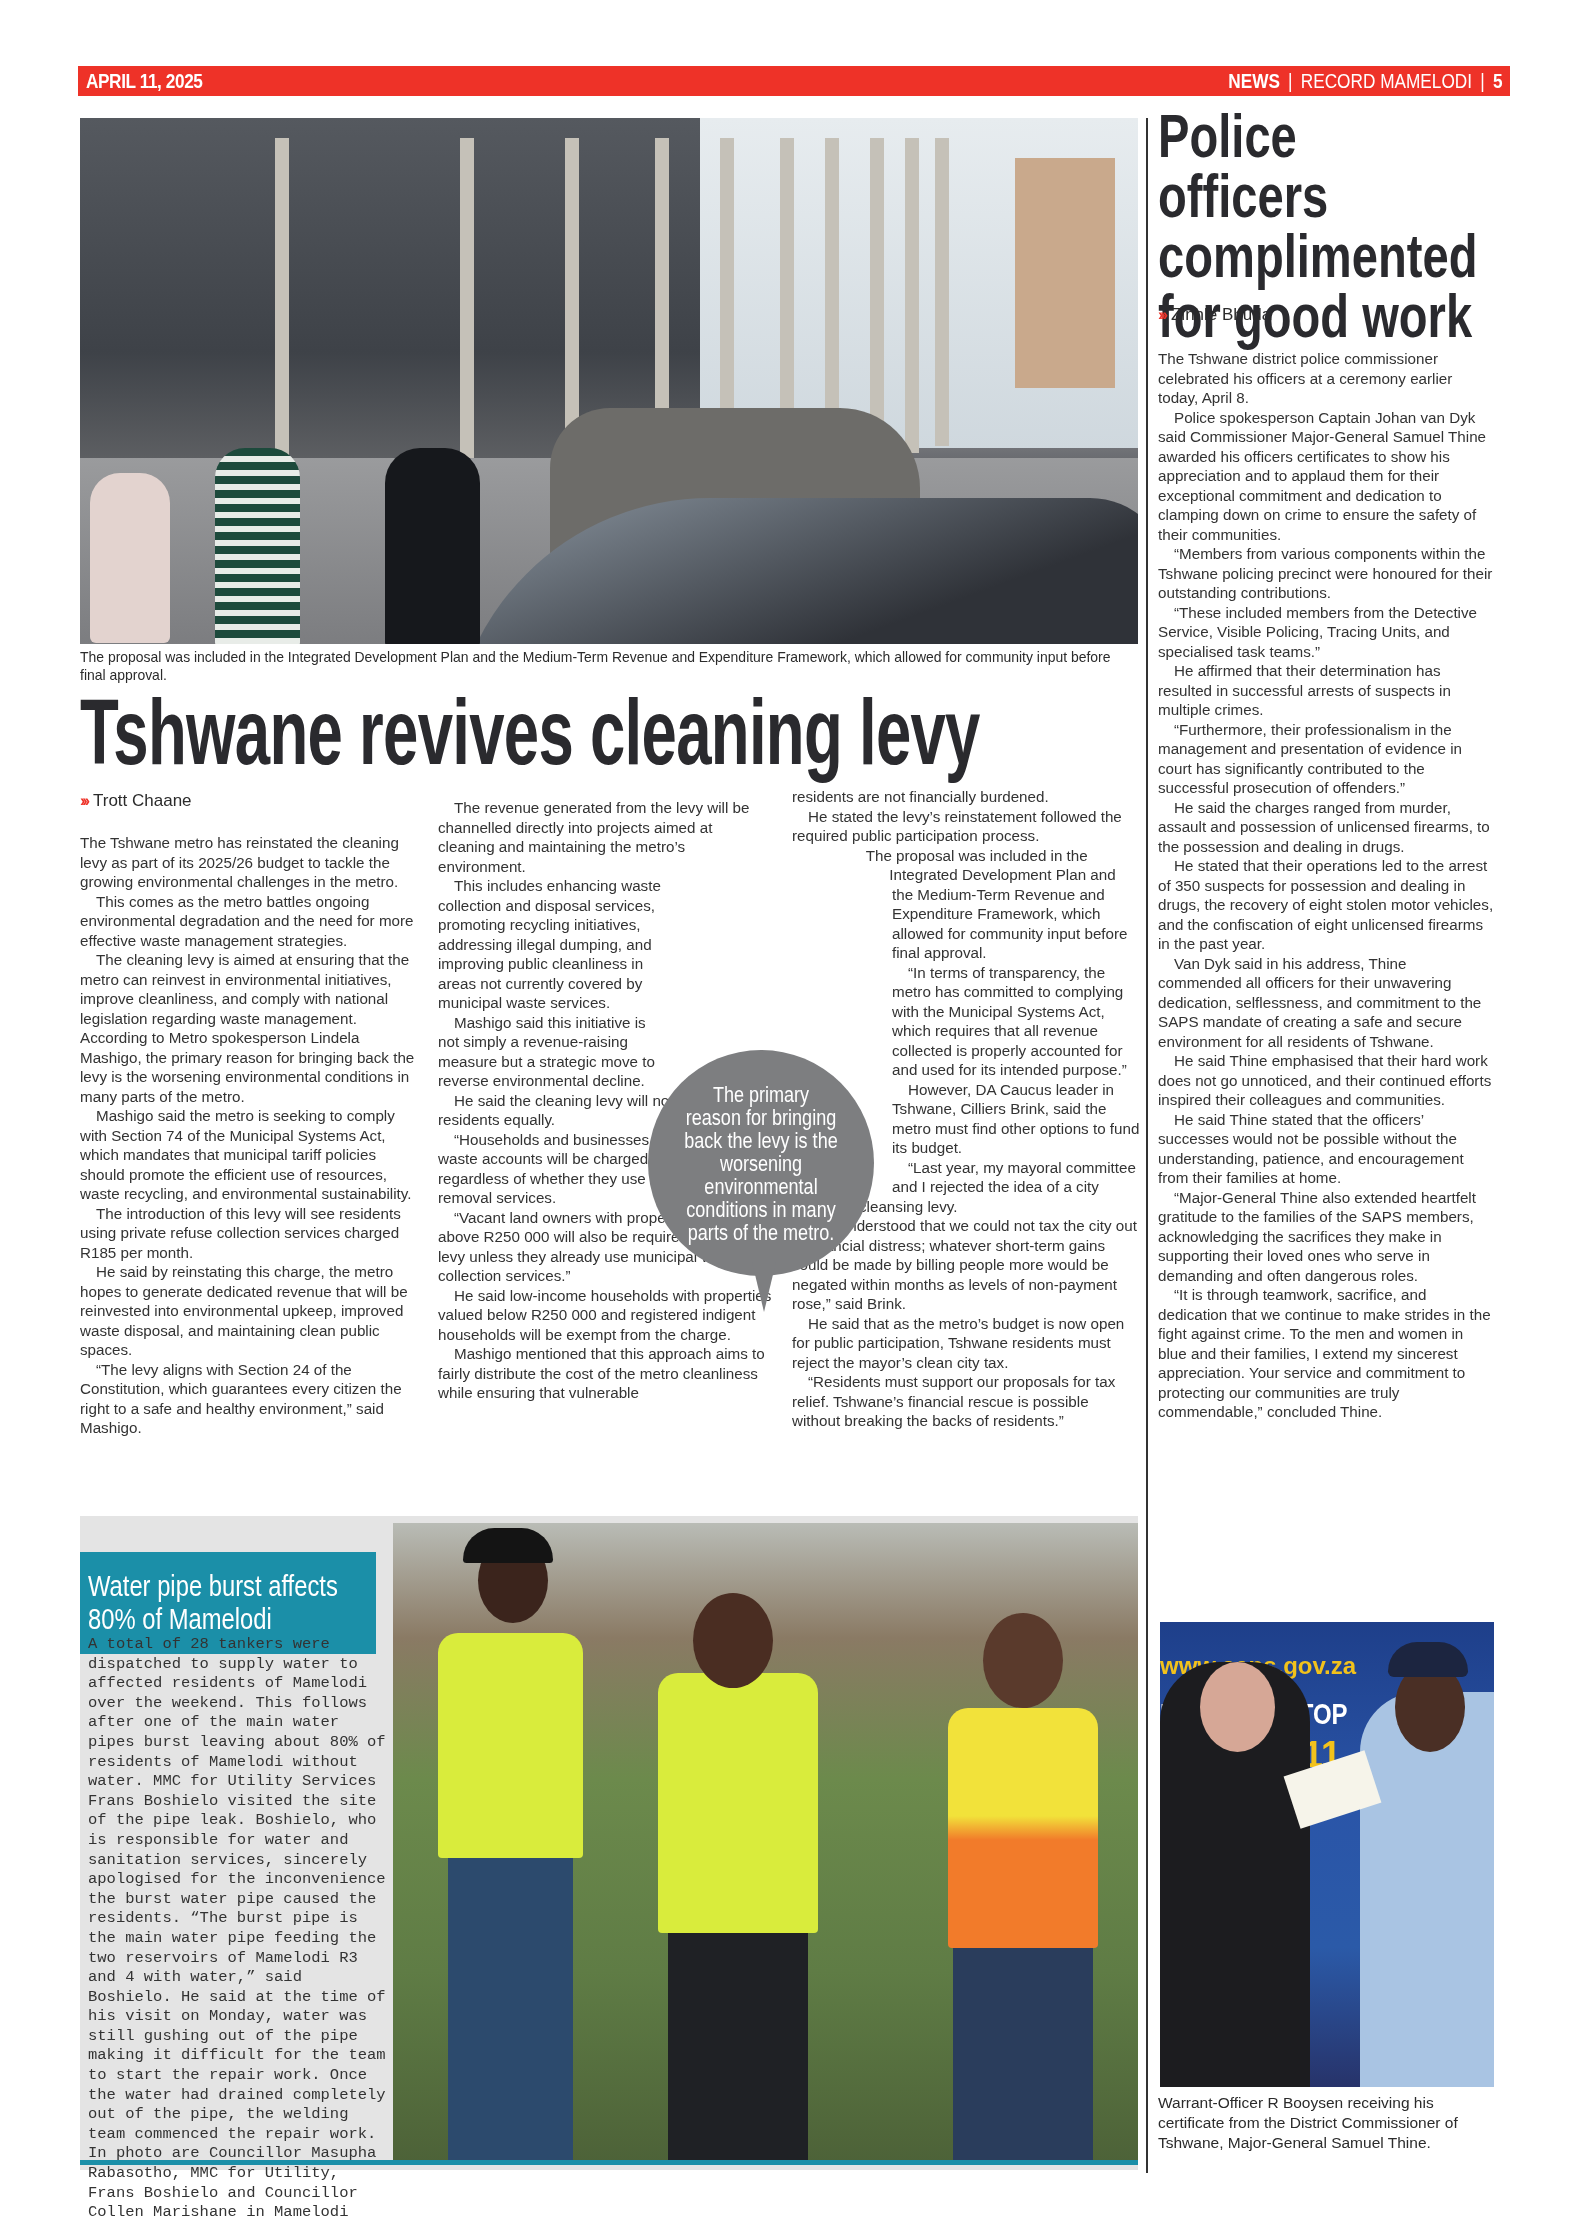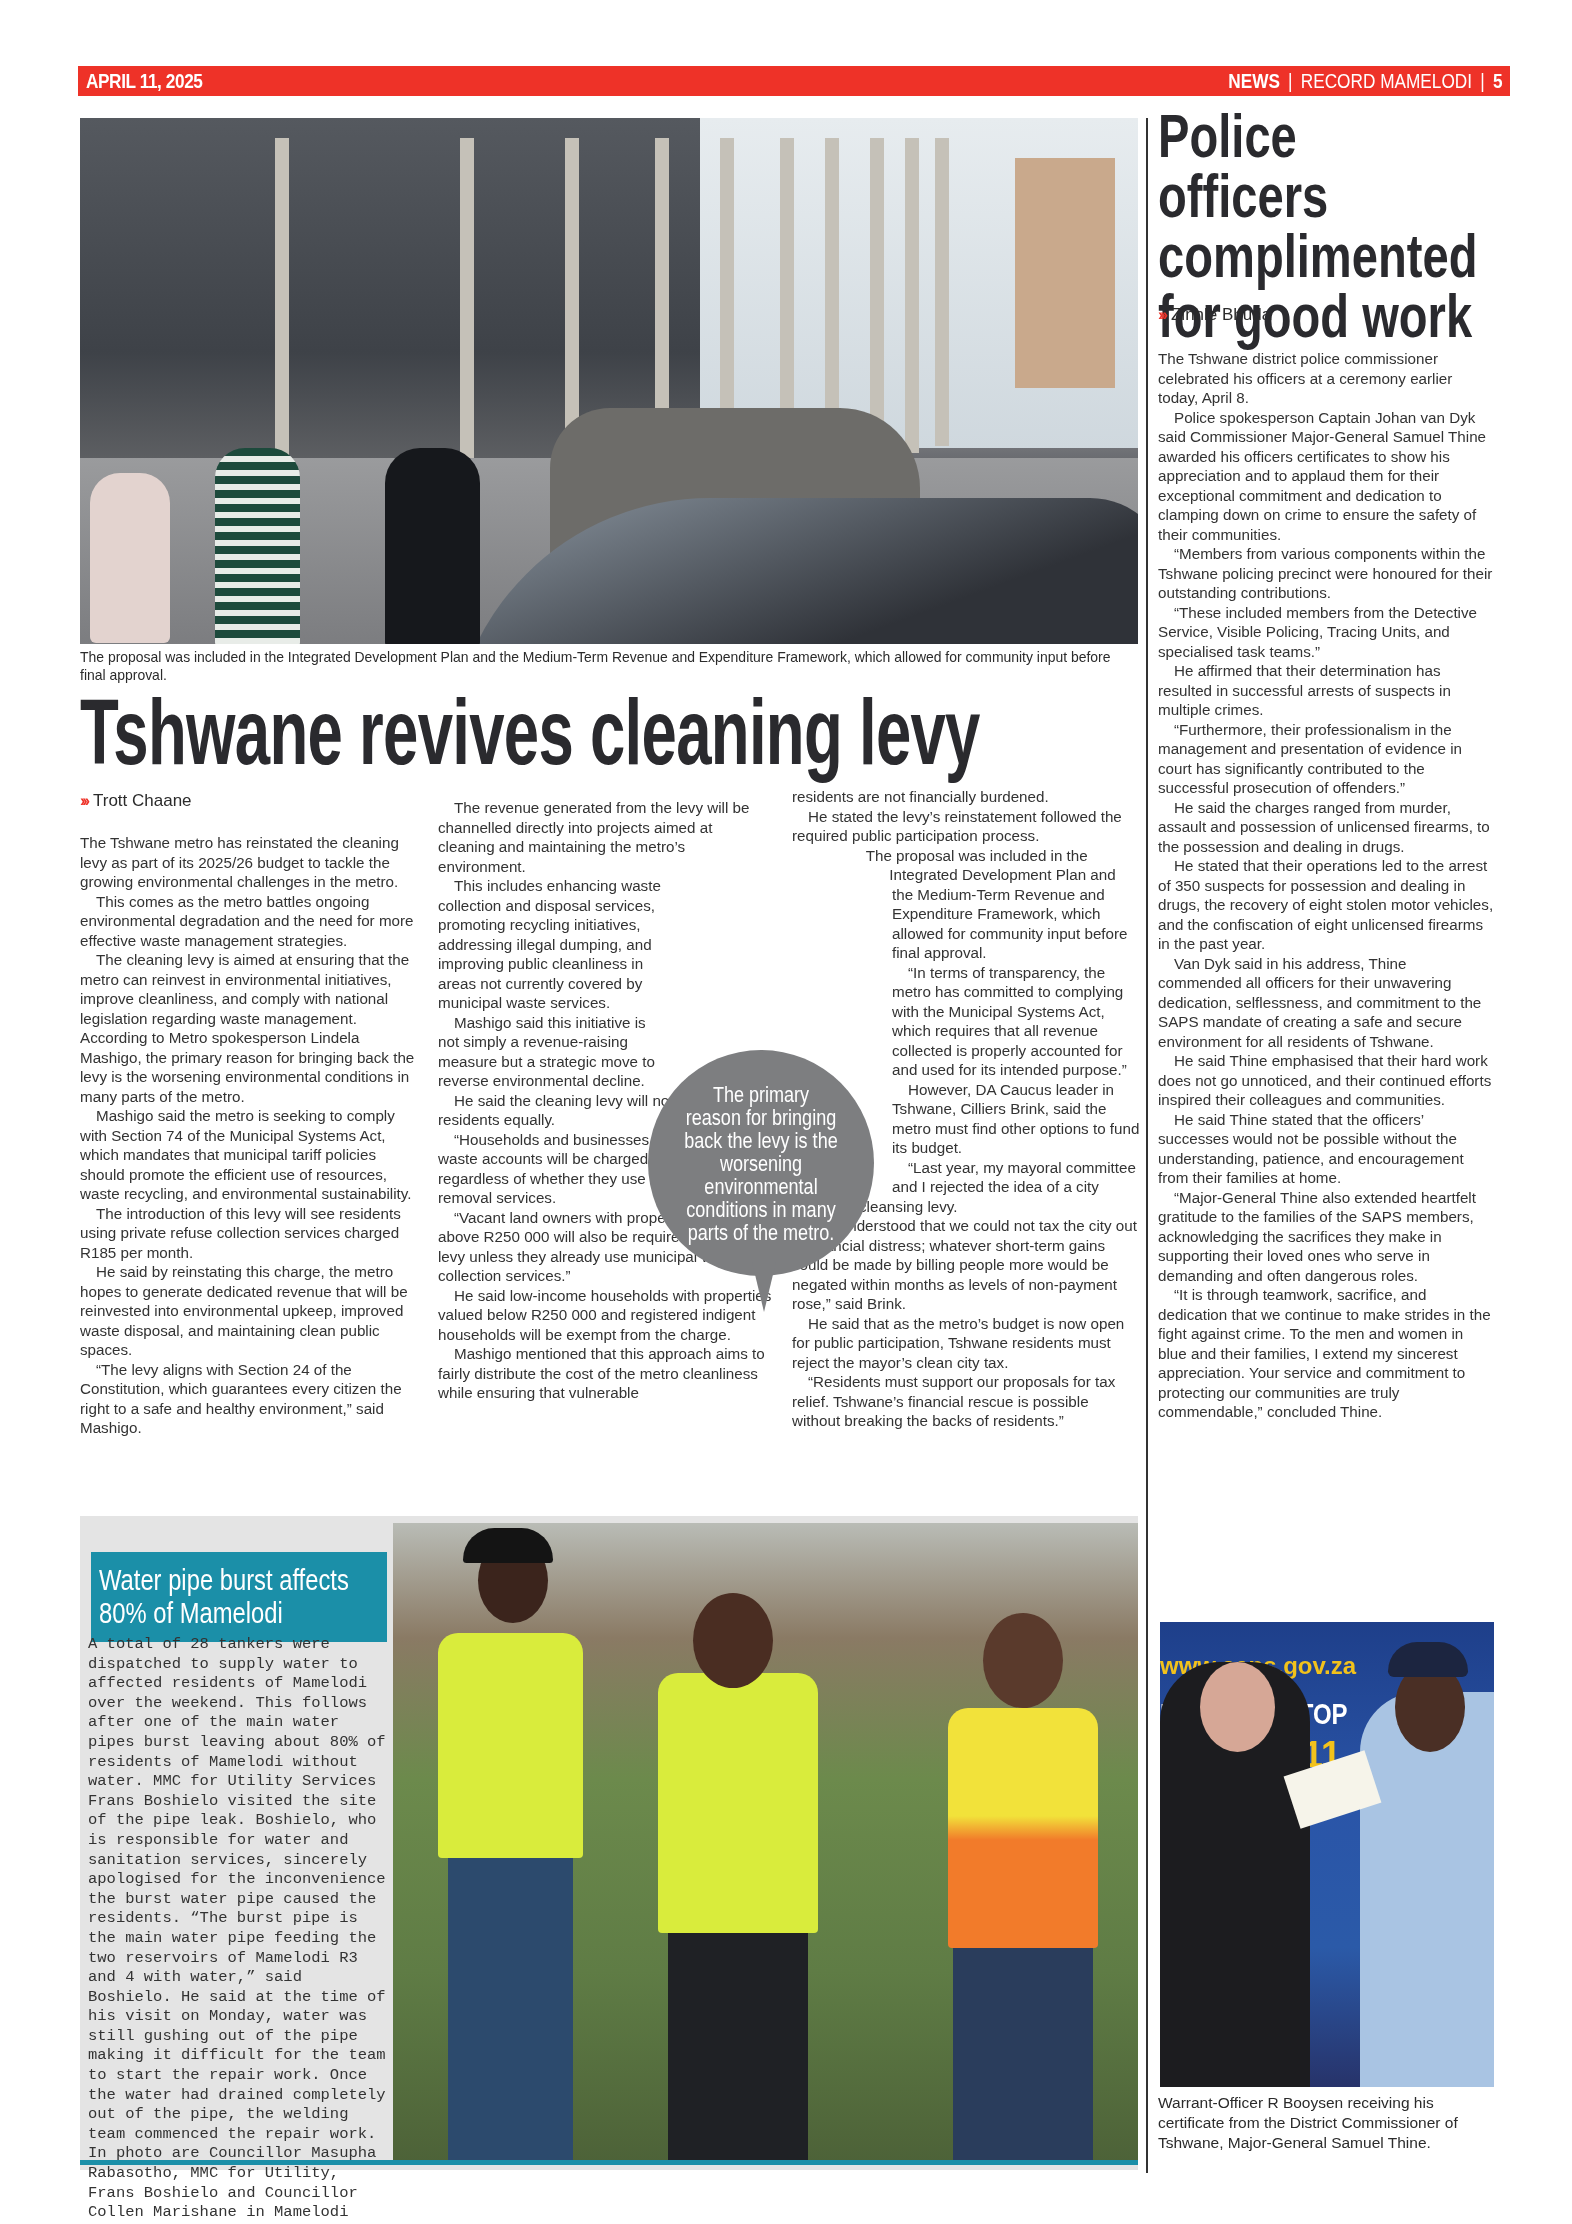--- a/index.html
+++ b/index.html
@@ -113,22 +113,21 @@
   .photo-right .cap { position:absolute; left:228px; top:20px; width:80px; height:35px; background:#1c2540; border-radius: 30px 30px 6px 6px; }
   .photo-right .cert { position:absolute; left:130px; top:140px; width:85px; height:55px; background:#f6f4ea; transform: rotate(-18deg); }
   .caption-right { left: 1158px; top: 2093px; width: 340px; font-size: 15.5px; line-height: 20px; }
 
   
   .water-box { position: absolute; left: 80px; top: 1516px; width: 1058px; height: 654px; background: #e4e4e4; }
   .water-box-border { position:absolute; left: 80px; top: 2160px; width: 1058px; height: 5px; background: #1b8fa8; }
   .water-headline {
     position: absolute; left: 80px; top: 1552px; background: #1b8fa8; color: #ffffff;
     font-family: "Liberation Sans", sans-serif; font-size: 29px; line-height: 33px;
-    padding: 12px 8px;
-    margin-left: 11px;
+    padding: 18px 8px;
   }
   .water-headline .l1, .water-headline .l2 { display:block; transform: scaleX(0.82); transform-origin: left top; white-space: nowrap; }
   .water-headline .l1 { width: 280px; }
   .water-text {
     position: absolute; left: 88px; top: 1635px; width: 300px;
     font-family: Liberation Mono, monospace; font-size: 15.5px; line-height: 19.6px; color:#333;
   }
   .photo-water {
     left: 393px; top: 1523px; width: 745px; height: 640px;
     background: linear-gradient(180deg,#b9bcb6 0%,#8a7a64 18%,#6c8a4c 40%,#5f7c45 70%,#4d6238 100%);

